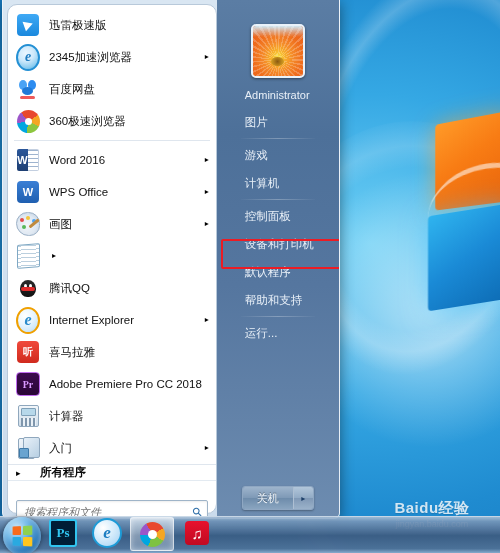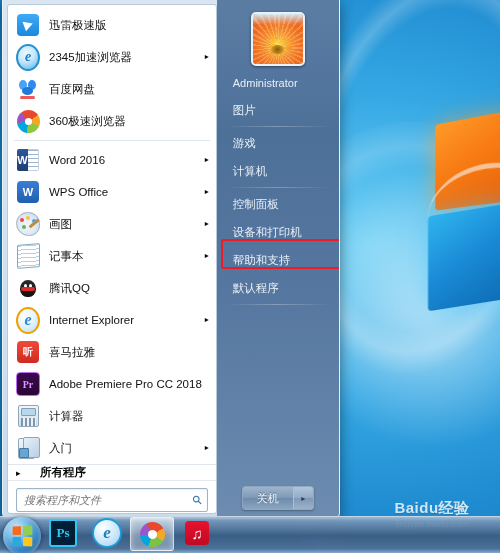--- a/index.html
+++ b/index.html
@@ -84,42 +84,42 @@
 
   
   #startmenu{position:absolute;left:2px;top:0;width:336px;height:518px;
     border:1px solid rgba(255,255,255,.55);border-top:none;border-radius:0 0 6px 6px;
     box-shadow:0 3px 14px rgba(0,0,0,.45);
     background:linear-gradient(180deg,#d9e6f2 0%,#cadbec 100%);
     display:flex;overflow:hidden;}
 
   
   #sm-left{width:210px;background:#fff;margin:4px 0 4px 4px;
-    border:1px solid #b8c9da;border-radius:3px;
+    border:1px solid #b8c9da;border-radius:10px;
     display:flex;flex-direction:column;position:relative;}
   #sm-programs{flex:1;padding-top:4px;}
   .mi{height:32px;display:flex;align-items:center;padding:0 4px 0 8px;cursor:default;position:relative;}
   .mi .ico{width:24px;height:24px;flex:0 0 24px;margin-right:9px;display:flex;align-items:center;justify-content:center;}
   .mi .lbl{flex:1;font-size:11.5px;color:#111;white-space:nowrap;overflow:hidden;text-overflow:ellipsis;}
   .mi .arr{width:10px;flex:0 0 10px;color:#000;font-size:8px;text-align:center;line-height:10px;}
   .sep{height:1px;background:#dfe6ee;margin:3px 6px;}
 
   #allprogs{height:28px;display:flex;align-items:center;padding:0 8px;border-top:1px solid #dfe6ee;}
   #allprogs .tri{width:14px;font-size:9px;color:#000;}
   #allprogs .lbl{font-size:11.5px;font-weight:bold;color:#0b0b0b;margin-left:10px;}
 
-  #searchwrap{padding:7px 8px 9px 8px;border-top:1px solid #e3eaf1;}
+  #searchwrap{padding:19px 8px 9px 8px;border-top:1px solid #e3eaf1;}
   #searchbox{height:22px;border:1px solid #9fb4c8;border-radius:2px;background:#fff;
     display:flex;align-items:center;padding:0 5px;box-shadow:inset 0 1px 2px rgba(0,0,0,.08);}
   #searchbox input{flex:1;border:none;outline:none;font-size:11px;color:#333;
     font-style:italic;font-family:"Liberation Sans",sans-serif;background:transparent;}
   #searchbox .mag{color:#2f6fa8;font-size:12px;transform:rotate(-45deg);}
 
   
-  #sm-right{width:122px;padding:4px;position:relative;
+  #sm-right{width:122px;padding:16px;position:relative;
     background:linear-gradient(180deg,#5b7da4 0%,#4d7099 26%,#55769f 55%,#6d8cb0 100%);}
   #avatar{width:50px;height:50px;margin:8px auto 4px auto;border-radius:5px;
     border:2px solid #e9f2fa;box-shadow:0 1px 3px rgba(0,0,0,.45);overflow:hidden;position:relative;
     background:radial-gradient(circle at 50% 62%,#f7e14a 0%,#f7b32b 16%,#f4892a 38%,#ef6c1c 62%,#e8591a 100%);}
   #avatar .petals{position:absolute;inset:0;
     background:repeating-conic-gradient(from 0deg at 50% 68%,
       rgba(255,255,255,.22) 0deg 4deg, rgba(255,255,255,0) 4deg 11deg);}
   #avatar .core{position:absolute;left:50%;top:62%;width:13px;height:9px;margin-left:-6.5px;border-radius:50%;
     background:radial-gradient(circle,#8a5a12 0%,#c08a1c 55%,#e0ae2a 100%);}
   #avatar .sky{position:absolute;left:0;top:0;width:100%;height:22%;
@@ -295,21 +295,20 @@
               <div class="brush"></div>
             </div>
           </div>
           <div class="lbl">画图</div>
           <div class="arr">▸</div>
         </div>
         <div class="mi">
           <div class="ico">
             <div class="i-note"></div>
           </div>
-          <div class="lbl">记事本</div>
           <div class="arr">▸</div>
         </div>
         <div class="mi">
           <div class="ico">
             <div class="i-qq">
               <div class="body"></div>
               <div class="eye e1"></div>
               <div class="eye e2"></div>
               <div class="scarf"></div>
             </div>
@@ -395,26 +394,29 @@
           <span>计算机</span>
         </div>
         <div class="rsep"></div>
         <div class="ri">
           <span>控制面板</span>
         </div>
         <div class="ri">
           <span>设备和打印机</span>
         </div>
         <div class="ri">
+          <span>默认程序</span>
+        </div>
+        <div class="ri">
           <span>帮助和支持</span>
         </div>
-        <div class="ri">
-          <span>默认程序</span>
-        </div>
         <div class="rsep"></div>
+        <div class="ri">
+          <span>运行...</span>
+        </div>
       </div>
     <div id="hl-box"></div>
     <div id="shutwrap">
       <div id="shutdown">
         <div class="main">关机</div>
         <div class="split"></div>
         <div class="arrow">▸</div>
       </div>
     </div>
   </div>

